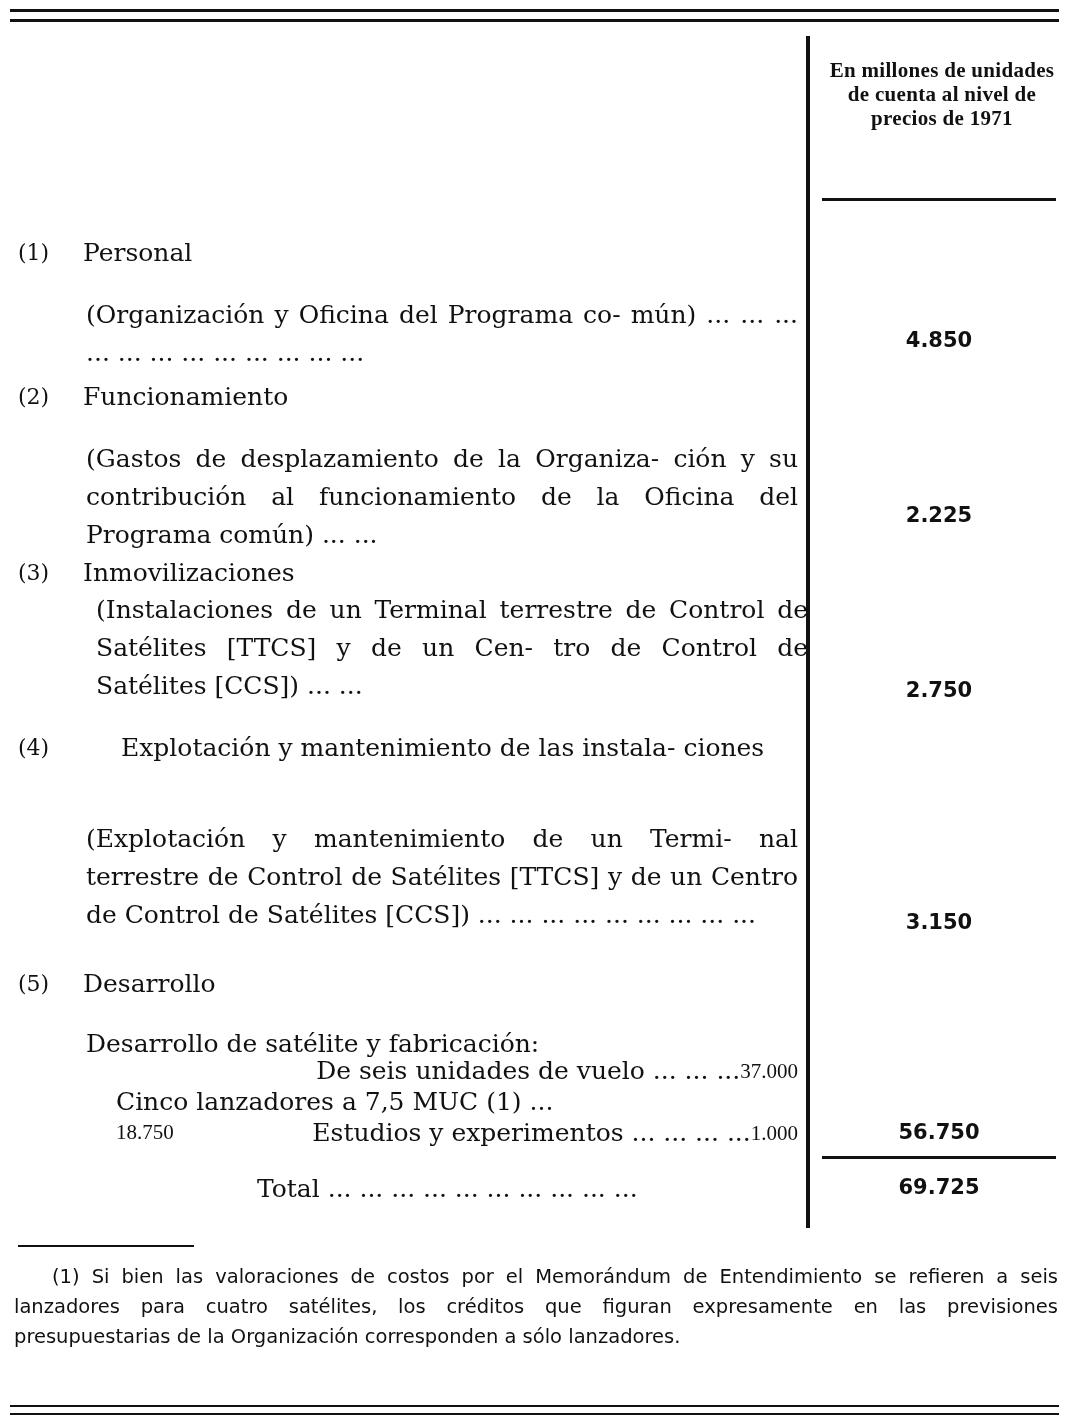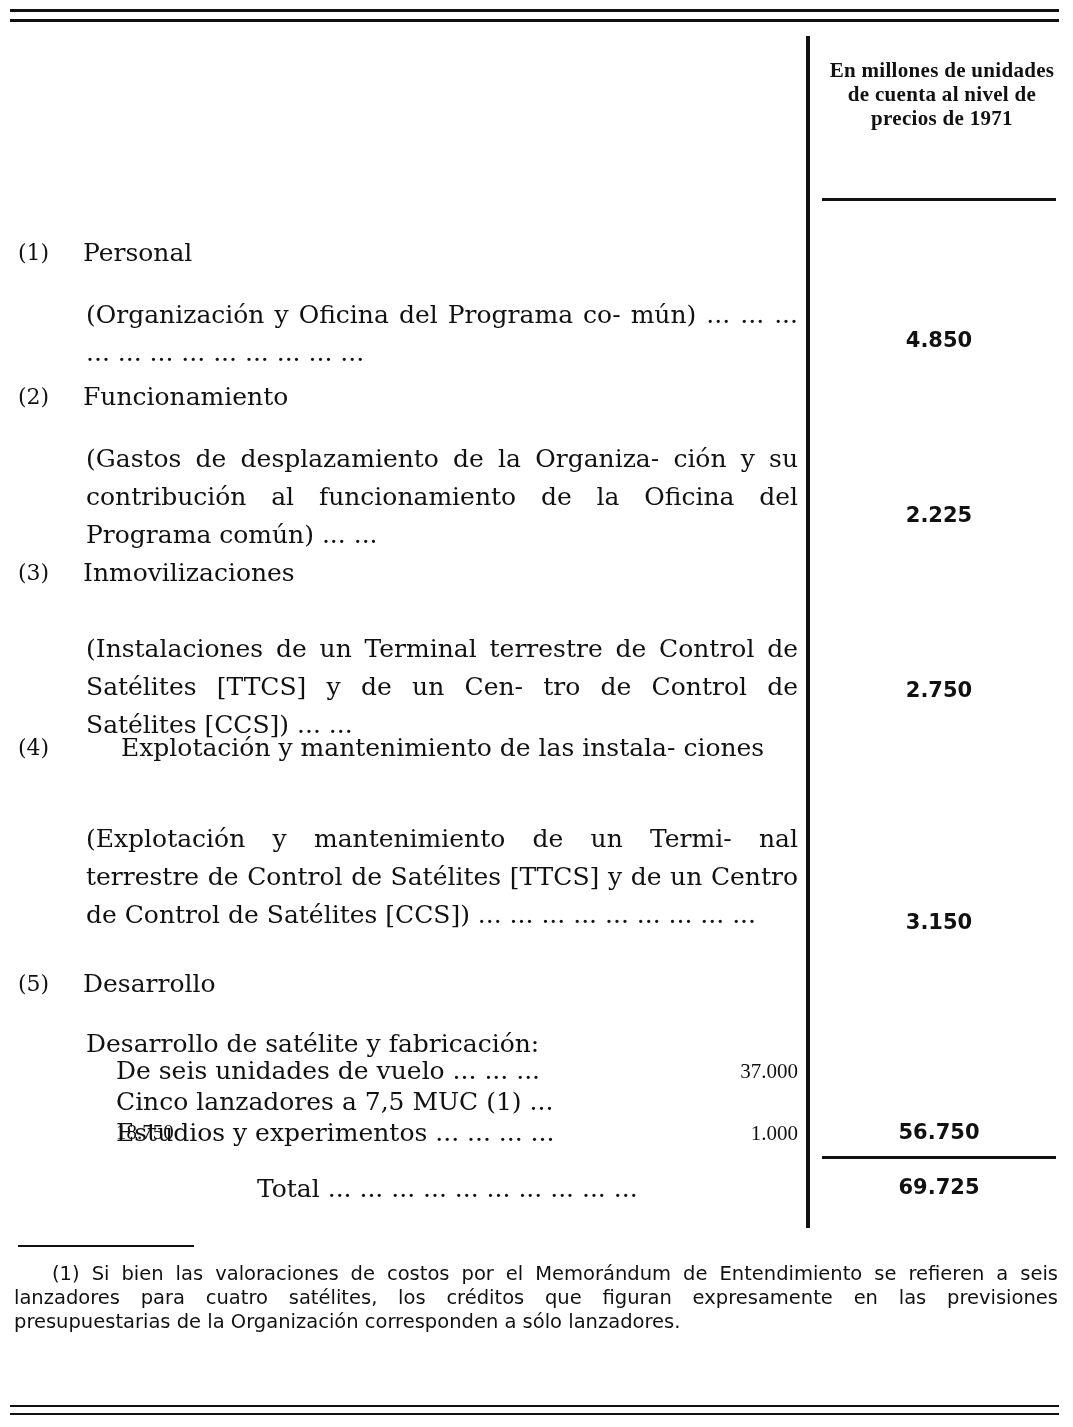--- a/index.html
+++ b/index.html
@@ -6,26 +6,26 @@
   body { width:1073px; height:1427px; position:relative; overflow:hidden; color:#111; font-family:"DejaVu Serif", serif; }
   .rule { position:absolute; left:10px; right:14px; height:3px; background:#111; }
   .vline { position:absolute; left:806px; top:36px; width:4px; height:1192px; background:#111; }
   .hdr { position:absolute; left:822px; width:240px; top:58px; text-align:center; font-family:Liberation Serif, serif; font-weight:bold; font-size:21px; line-height:24px; letter-spacing:0.3px; }
   .hdr-rule { position:absolute; left:822px; width:234px; top:198px; height:3px; background:#111; }
   .row { position:absolute; font-size:25px; line-height:30px; }
   .num { position:absolute; left:18px; font-size:22px; }
   .cat { position:absolute; left:83px; }
   .desc { position:absolute; left:86px; width:712px; text-align:justify; font-size:25px; line-height:38px; }
   .val { position:absolute; left:822px; width:234px; text-align:center; font-family:"DejaVu Sans", sans-serif; font-weight:bold; font-size:21px; }
-  .sub { position:absolute; left:116px; width:682px; font-size:25px; line-height:30px; display:flex; justify-content:space-between; }
+  .sub { position:absolute; left:116px; width:682px; font-size:25px; line-height:30px; display:flex; justify-content:flex-end; }
   .sub .sv { font-family:Liberation Serif, serif; font-size:21px; }
   .sum-rule { position:absolute; left:822px; width:234px; top:1156px; height:3px; background:#111; }
   .total { position:absolute; left:238px; width:560px; font-size:25px; }
   .fn-rule { position:absolute; left:18px; width:176px; top:1245px; height:2px; background:#111; }
-  .footnote { position:absolute; left:14px; width:1044px; top:1262px; font-family:"DejaVu Sans", sans-serif; font-size:19.5px; line-height:24px; text-align:justify; }
+  .footnote { position:absolute; left:14px; width:1044px; top:1262px; font-family:"DejaVu Sans", sans-serif; font-size:19.5px; line-height:30px; text-align:justify; }
   .footnote .first { text-indent:38px; display:block; }
 </style>
 </head>
 <body>
 
 <div class="rule" style="top:9px;"></div>
 <div class="rule" style="top:19px;"></div>
 
 <div class="vline"></div>
 
@@ -43,21 +43,21 @@
   <span class="num">(2)</span>
   <span class="cat">Funcionamiento</span>
 </div>
 <div class="desc" style="top:440px;">(Gastos de desplazamiento de la Organiza- ción y su contribución al funcionamiento de la Oficina del Programa común) ... ...</div>
 <div class="val" style="top:503px;">2.225</div>
 
 <div class="row" style="top:558px; left:0; width:800px; height:30px;">
   <span class="num">(3)</span>
   <span class="cat">Inmovilizaciones</span>
 </div>
-<div class="desc" style="top:630px; font-style:normal;">(Instalaciones de un Terminal terrestre de Control de Satélites [TTCS] y de un Cen- tro de Control de Satélites [CCS]) ... ...</div>
+<div class="desc" style="top:591px; font-style:normal;margin-left:10px;">(Instalaciones de un Terminal terrestre de Control de Satélites [TTCS] y de un Cen- tro de Control de Satélites [CCS]) ... ...</div>
 <div class="val" style="top:678px;">2.750</div>
 
 <div class="row" style="top:733px; left:0; width:800px; height:60px;">
   <span class="num">(4)</span>
   <span class="cat" style="width:712px; text-align:justify;margin-left:38px;">Explotación y mantenimiento de las instala- ciones</span>
 </div>
 <div class="desc" style="top:820px;">(Explotación y mantenimiento de un Termi- nal terrestre de Control de Satélites [TTCS] y de un Centro de Control de Satélites [CCS]) ... ... ... ... ... ... ... ... ...</div>
 <div class="val" style="top:910px;">3.150</div>
 
 <div class="row" style="top:969px; left:0; width:800px; height:30px;">

